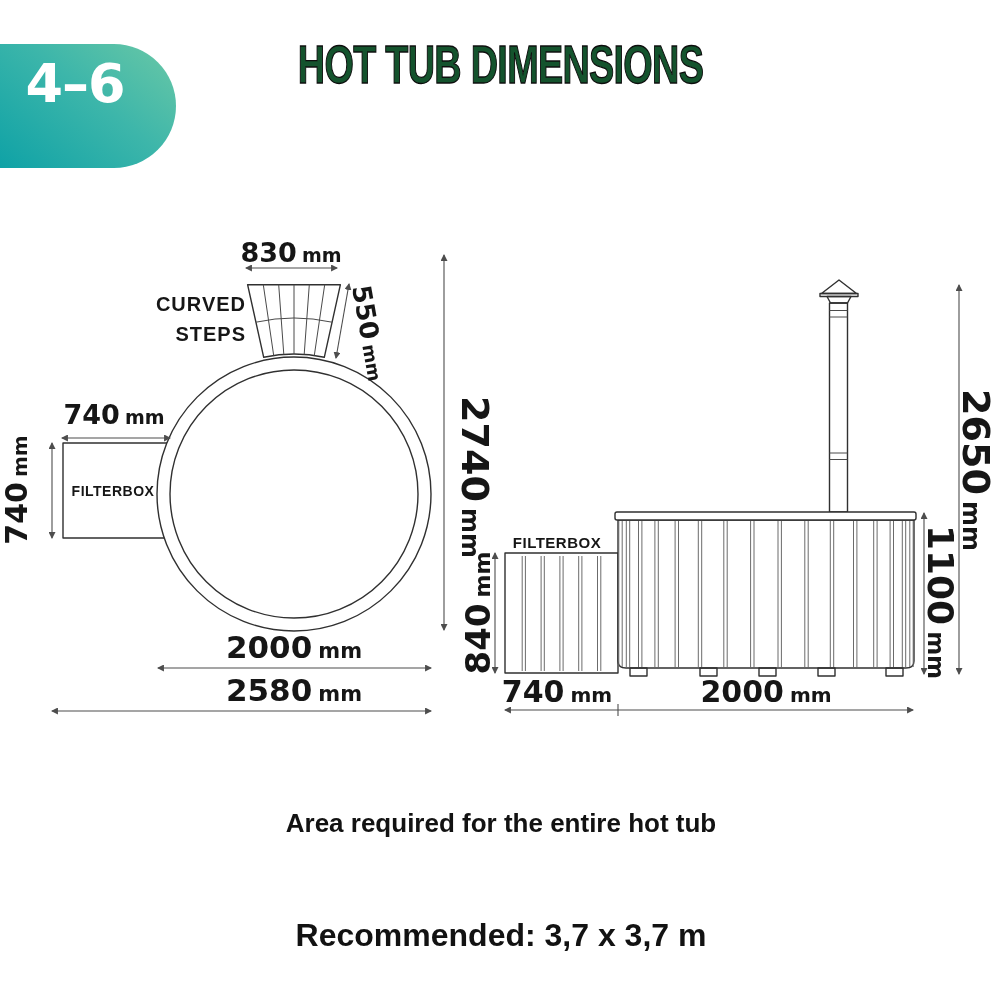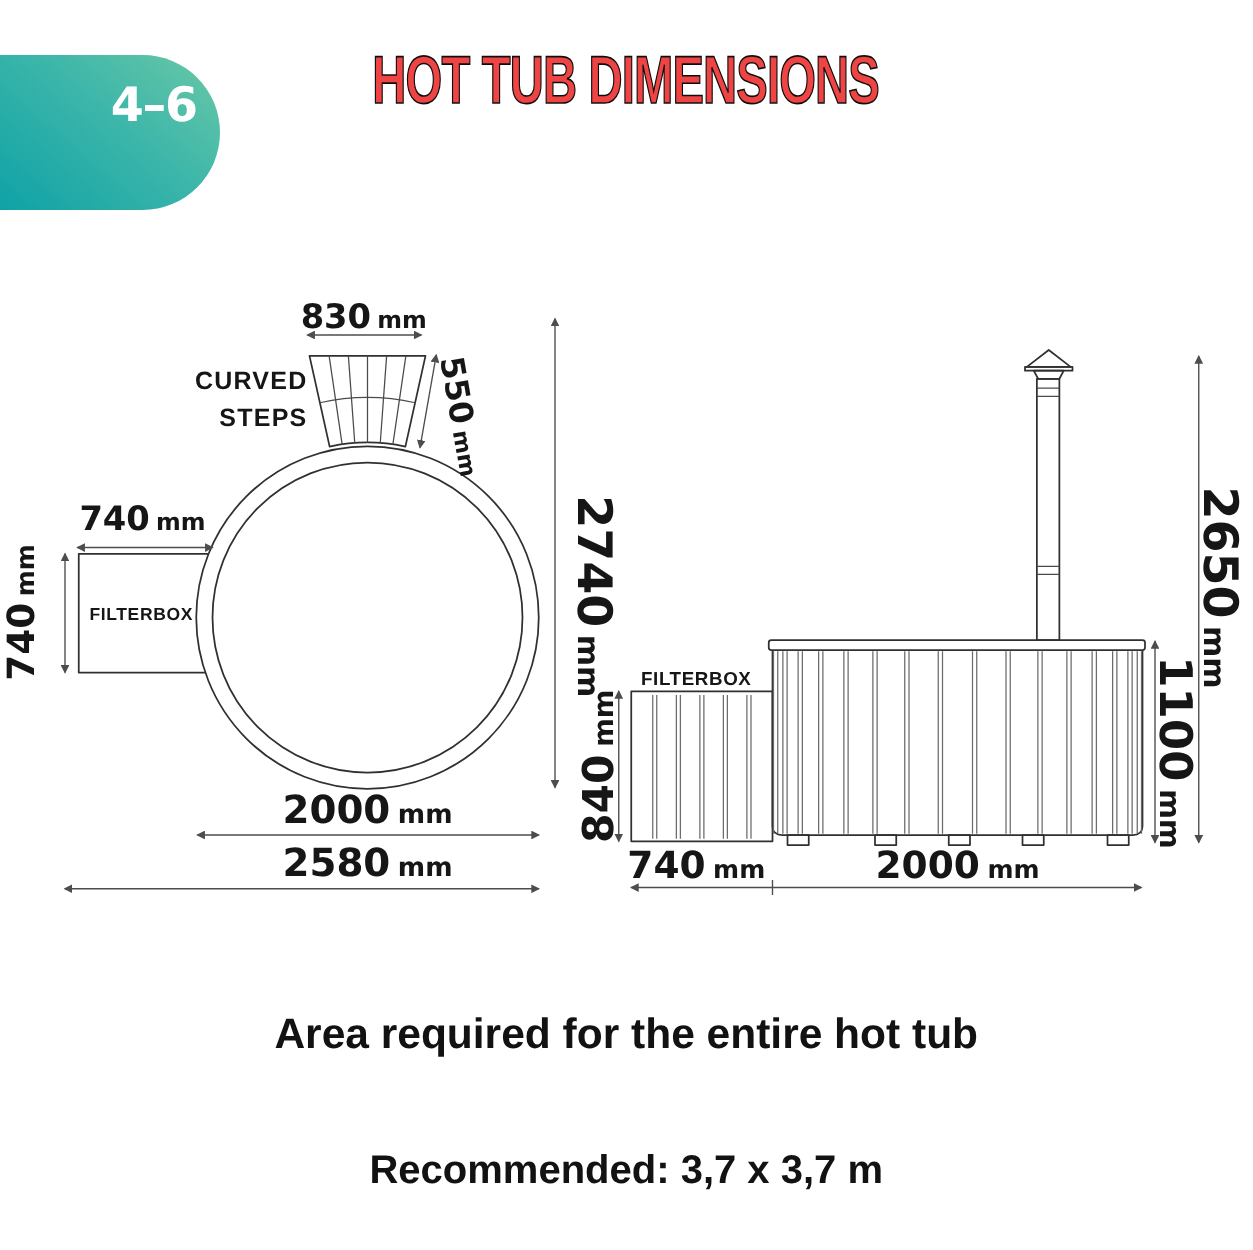--- a/index.html
+++ b/index.html
@@ -5,33 +5,33 @@
   html,body{margin:0;padding:0;background:#ffffff;}
   #page{position:relative;width:1002px;height:1000px;background:#fff;overflow:hidden;
         font-family:"Liberation Sans",sans-serif;}
 
   
   .badge{position:absolute;left:0;top:44px;width:176px;height:124px;
          border-radius:0 62px 62px 0;
          background:linear-gradient(40deg,#0fa2a6 0%,#3db6aa 55%,#6ac8a6 100%);
          color:#fff;text-align:center;}
   .badge-range{width:150px;margin-top:10px;font-family:"DejaVu Sans",sans-serif;
-               font-weight:800;font-size:38px;line-height:60px;letter-spacing:-1px;margin-left:48px;}
+               font-weight:800;font-size:54px;line-height:60px;letter-spacing:-1px;}
   .badge-label{width:150px;font-family:"DejaVu Sans",sans-serif;
                font-weight:700;font-size:25px;line-height:30px;}
 
   
-  .title{position:absolute;left:0;right:0;top:33px;text-align:center;color:#ef4444;}
+  .title{position:absolute;left:0;right:0;top:33px;text-align:center;color:#14532d;}
   .title span{display:inline-block;font-size:54px;font-weight:700;
               transform:scaleX(0.70);transform-origin:center;
               letter-spacing:-1px;-webkit-text-stroke:1.3px #0d0d0d;white-space:nowrap;}
 
   
   .footer-line{position:absolute;left:0;right:0;text-align:center;font-weight:700;color:#121212;}
-  .fl1{top:808px;font-size:34px;}
+  .fl1{top:808px;font-size:26px;}
   .fl2{top:862px;font-size:38px;}
   .fl3{top:917px;font-size:32px;}
 
   
   svg{position:absolute;left:0;top:0;}
   .shape{stroke:#303030;stroke-width:1.4;fill:none;stroke-linejoin:round;}
   .shape-w{stroke:#303030;stroke-width:1.4;fill:#ffffff;stroke-linejoin:round;}
   .thin{stroke:#4a4a4a;stroke-width:1;fill:none;}
   .groove{stroke:#6b6b6b;stroke-width:1;}
   .dim-line{stroke:#4d4d4d;stroke-width:1.1;fill:none;}

